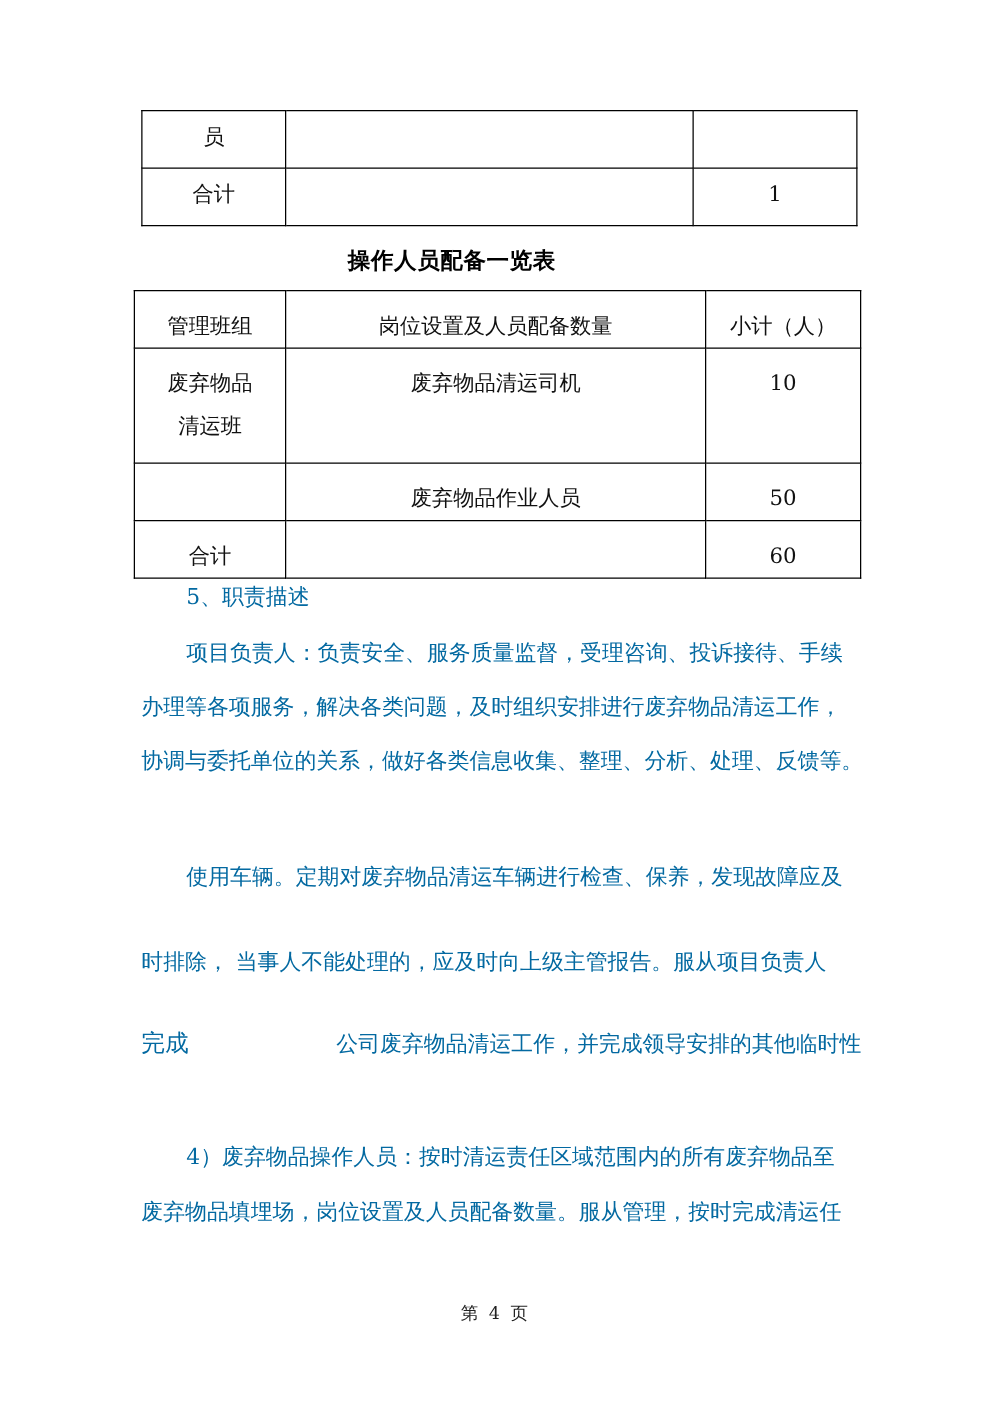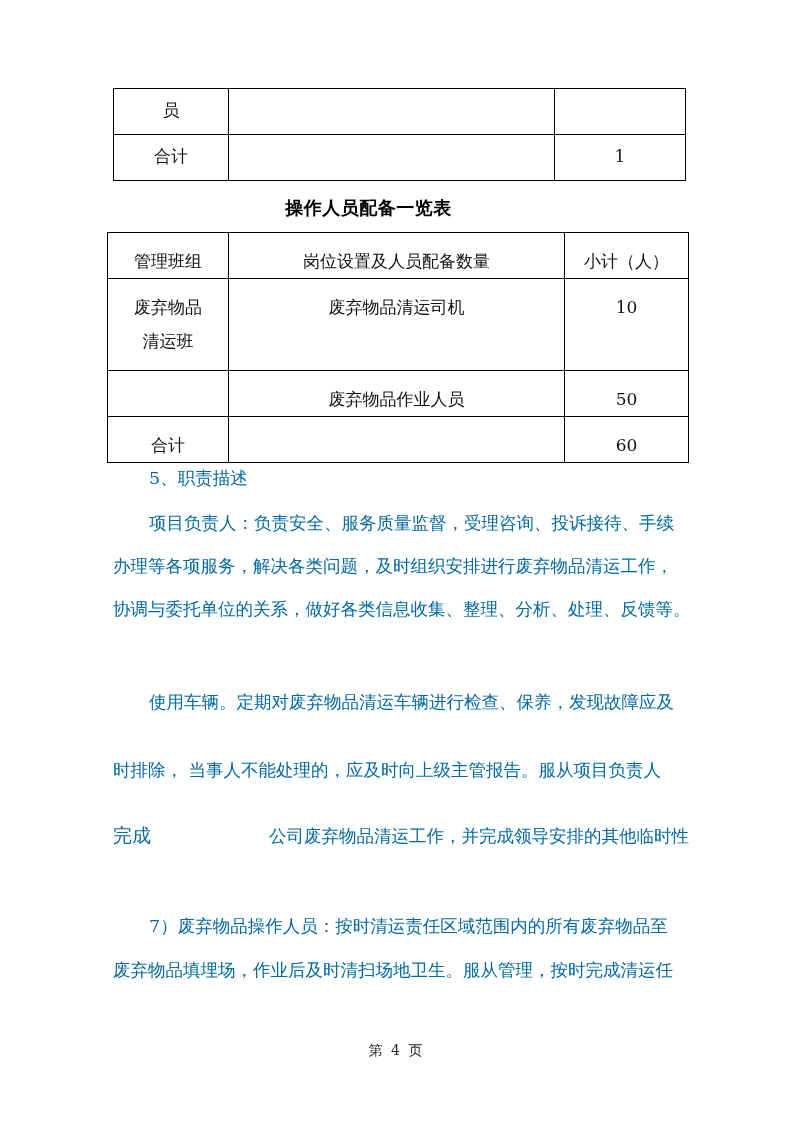--- a/index.html
+++ b/index.html
@@ -62,21 +62,20 @@
     position: absolute;
     left: 0;
     top: 196px;
     width: 723px;
     text-align: center;
     font-family: "DejaVu Sans", "Liberation Sans", sans-serif;
     font-weight: bold;
     font-size: 18px;
     letter-spacing: 0.5px;
     color: #000;
-    padding-left: 7px;
   }
 
   
   #table-two {
     left: 107px;
     top: 232px;
     width: 578px;
   }
   #table-two .col-a { width: 120px; }
   #table-two .col-b { width: 335px; }
@@ -207,18 +206,18 @@
   <div class="para serif indent" style="top:515px;">项目负责人：负责安全、服务质量监督，受理咨询、投诉接待、手续</div>
   <div class="para serif" style="top:558px;">办理等各项服务，解决各类问题，及时组织安排进行废弃物品清运工作，</div>
   <div class="para serif" style="top:601px;">协调与委托单位的关系，做好各类信息收集、整理、分析、处理、反馈等。</div>
 
   <div class="para serif indent" style="top:694px;">使用车辆。定期对废弃物品清运车辆进行检查、保养，发现故障应及</div>
   <div class="para sans" style="top:762px;">时排除，  当事人不能处理的，应及时向上级主管报告。服从项目负责人</div>
   <div class="para" style="top:826px;">
     <span class="sans" style="font-size:19px;">完成</span><span class="gap-fill"></span><span class="serif">公司废弃物品清运工作，并完成领导安排的其他临时性</span>
   </div>
 
-  <div class="para serif indent" style="top:918px;">7）废弃物品操作人员：按时清运责任区域范围内的所有废弃物品至</div>
-  <div class="para serif" style="top:962px;">废弃物品填埋场，作业后及时清扫场地卫生。服从管理，按时完成清运任</div>
+  <div class="para serif indent" style="top:918px;">4）废弃物品操作人员：按时清运责任区域范围内的所有废弃物品至</div>
+  <div class="para serif" style="top:962px;">废弃物品填埋场，岗位设置及人员配备数量。服从管理，按时完成清运任</div>
 
   <div id="page-footer">第 4 页</div>
 
 </div>
 
 </body></html>

